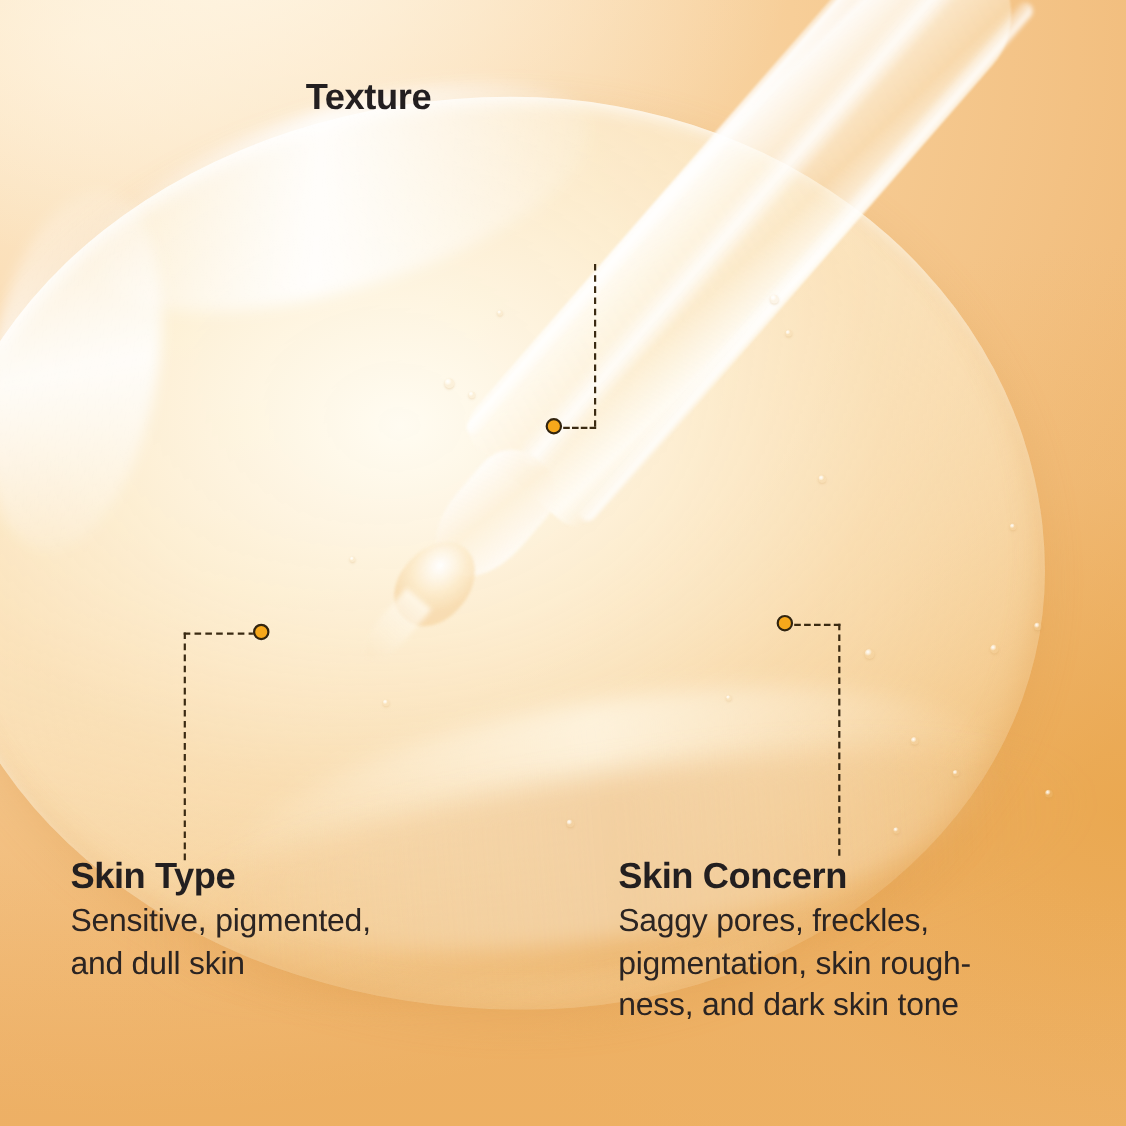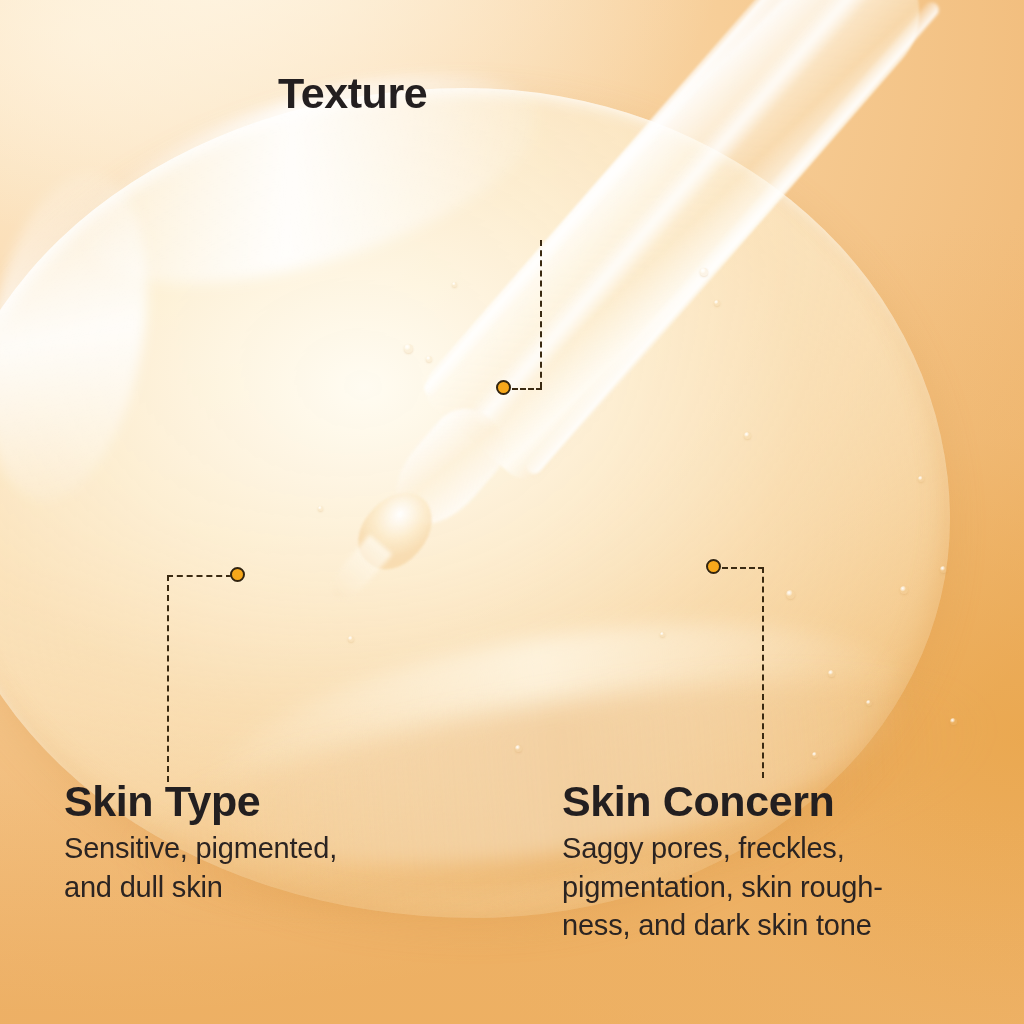--- a/index.html
+++ b/index.html
@@ -134,21 +134,21 @@
     position:absolute;width:15px;height:15px;border-radius:50%;
     background:#F7A81B;border:2.4px solid #32240E;box-sizing:border-box;
     box-shadow:0 0 0 .5px rgba(255,255,255,.25);
   }
   .ln-h{position:absolute;height:0;border-top:2px dashed #3A2A12;}
   .ln-v{position:absolute;width:0;border-left:2px dashed #3A2A12;}
 
   
   .block{position:absolute;}
   .hd{
-    font-size:43px;font-weight:bold;color:#231F20;letter-spacing:-.4px;
+    font-size:33px;font-weight:bold;color:#231F20;letter-spacing:-.4px;
     margin:0 0 4px 0;line-height:1.1;
   }
   .bd{
     font-size:29px;color:#2B2422;line-height:1.33;margin:0;letter-spacing:-.2px;
     white-space:pre-line;
   }
   #b-texture{left:278px;top:70px;}
   #b-skintype{left:64px;top:778px;}
   #b-skinconcern{left:562px;top:778px;}
 </style>

